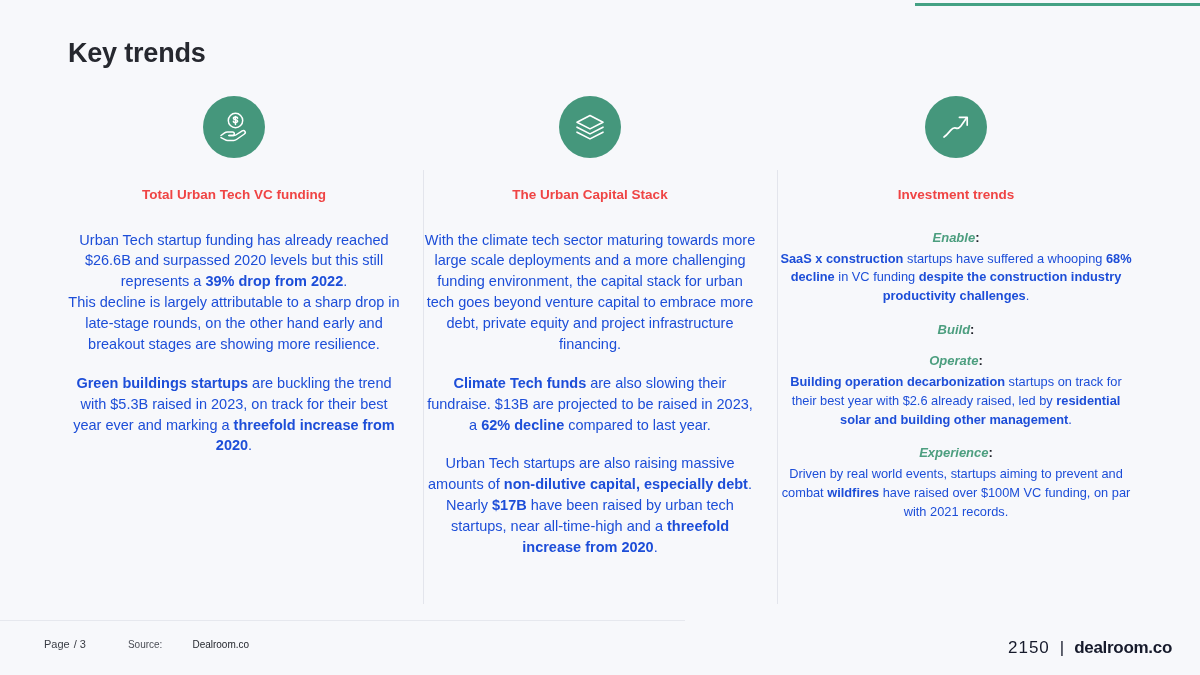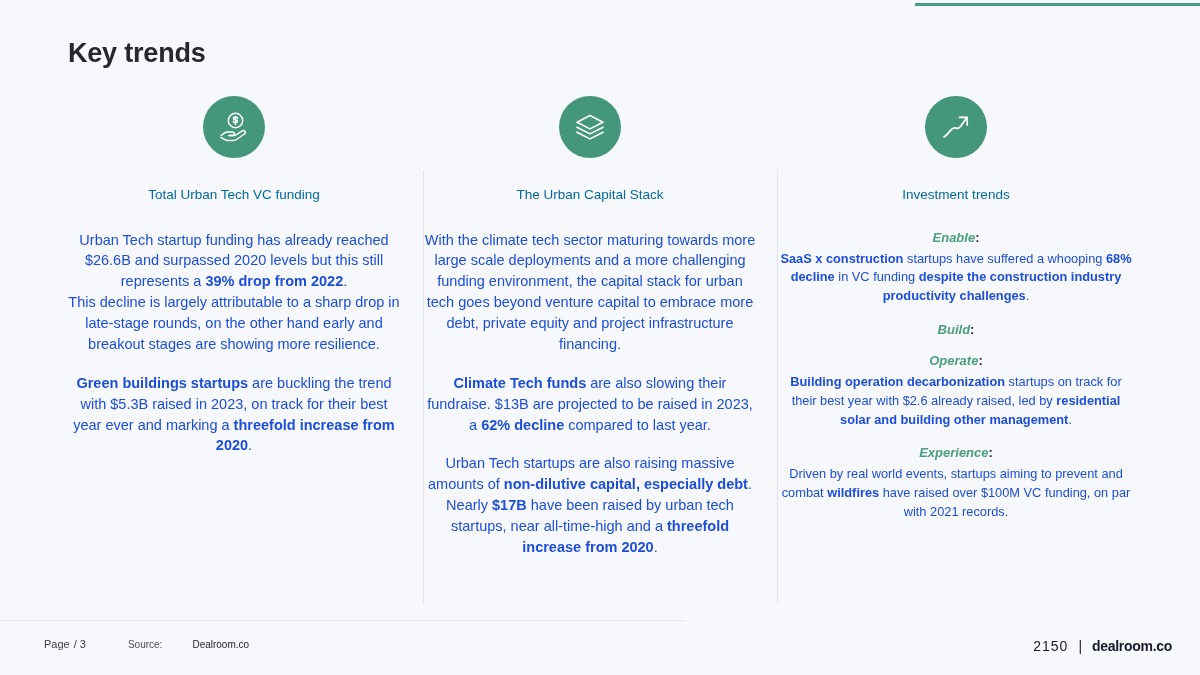--- a/index.html
+++ b/index.html
@@ -84,22 +84,22 @@
     background: #45977c;
     display: flex;
     align-items: center;
     justify-content: center;
     margin-bottom: 28px;
   }
   .icon-circle svg { display: block; }
 
   .col-heading {
     font-size: 13.5px;
-    font-weight: normal;
-    color: #0369a1;
+    font-weight: bold;
+    color: #ef4444;
     text-align: center;
     margin-bottom: 26px;
     line-height: 1.3;
   }
 
   .para {
     font-size: 14.5px;
     line-height: 1.44;
     text-align: center;
     color: #1d4ed8;
@@ -153,21 +153,21 @@
   .footer .page-num { margin-left: 4px; font-weight: normal; }
   .footer .source-label { margin-left: 42px; font-size: 10px; color: #4b4e56; }
   .footer .source-value { margin-left: 30px; font-size: 10px; color: #24272e; }
 
   .brand {
     position: absolute;
     right: 28px;
     top: 638px;
     display: flex;
     align-items: center;
-    font-size: 14px;
+    font-size: 17px;
     color: #161a2b;
   }
   .brand .b-2150 {
     letter-spacing: 1px;
     font-weight: normal;
   }
   .brand .b-bar {
     margin: 0 10px;
     color: #161a2b;
     font-weight: 300;

